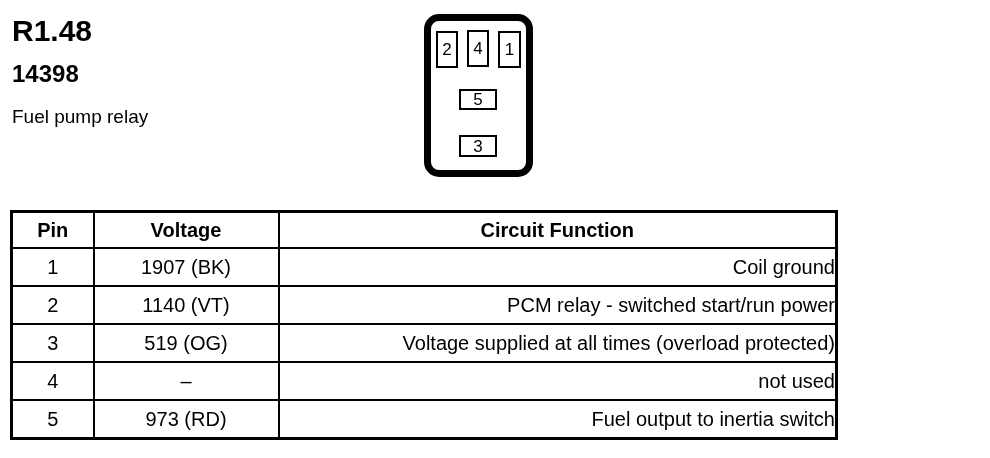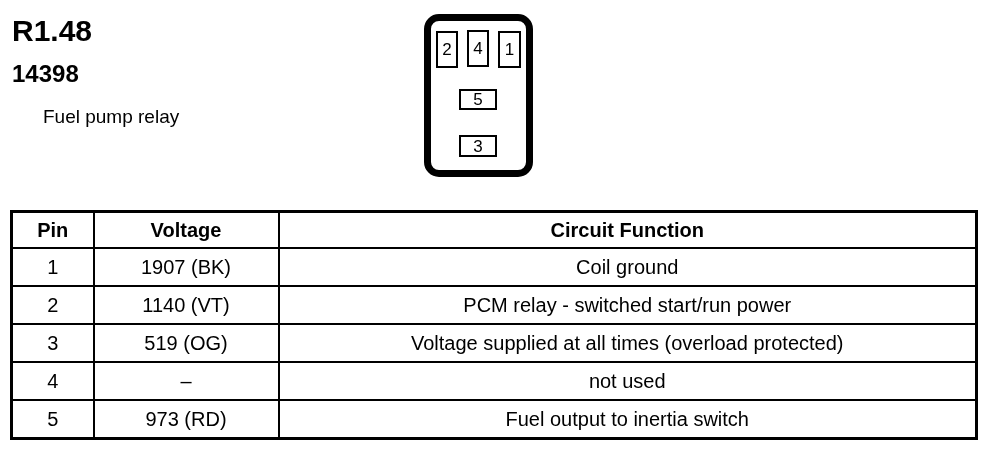--- a/index.html
+++ b/index.html
@@ -21,21 +21,21 @@
   .relay-id {
     position: absolute; left: 0; top: 14px;
     font-size: 30px; font-weight: bold; white-space: nowrap;
   }
   .part-number {
     position: absolute; left: 0; top: 60px;
     font-size: 24px; font-weight: bold; white-space: nowrap;
   }
   .description {
     position: absolute; left: 0; top: 106px;
-    font-size: 19px; white-space: nowrap; margin-left: 31px;
+    font-size: 19px; white-space: nowrap;
   }
 
   
   .connector {
     position: absolute;
     left: 424px; top: 14px;
     width: 109px; height: 163px;
     border: 7px solid #000000;
     border-radius: 15px;
     box-sizing: border-box;
@@ -57,21 +57,21 @@
   .pin-2 { left: 5px;  top: 10px; }
   .pin-4 { left: 36px; top: 9px;  }
   .pin-1 { left: 67px; top: 10px; width: 23px; }
   .pin-5 { left: 28px; top: 68px;  }
   .pin-3 { left: 28px; top: 114px; height: 22px; }
 
   
   table.pinout {
     position: absolute;
     left: 10px; top: 210px;
-    width: 968px;
+    width: 828px;
     border-collapse: collapse;
     table-layout: fixed;
     font-size: 20px;
     border: 3px solid #000000;
     padding-left: 47px;
   }
   table.pinout th, table.pinout td {
     border: 2px solid #000000;
     padding: 0;
     background: #ffffff;
@@ -79,21 +79,21 @@
   table.pinout th {
     height: 34px;
     font-weight: bold;
     text-align: center;
   }
   table.pinout td { height: 36px; }
   col.col-pin     { width: 82px; }
   col.col-circuit { width: 185px; }
   td.c-pin, td.c-circuit { text-align: center; }
   th.h-func { text-align: center; margin-left: 28px; }
-  td.c-func { text-align: center; padding-left: 20px; }
+  td.c-func { text-align: right; padding-left: 20px; }
 </style>
 </head>
 <body>
 
 <div class="hdr">
   <div class="relay-id">R1.48</div>
   <div class="part-number">14398</div>
   <div class="description">Fuel pump relay</div>
 </div>
 

